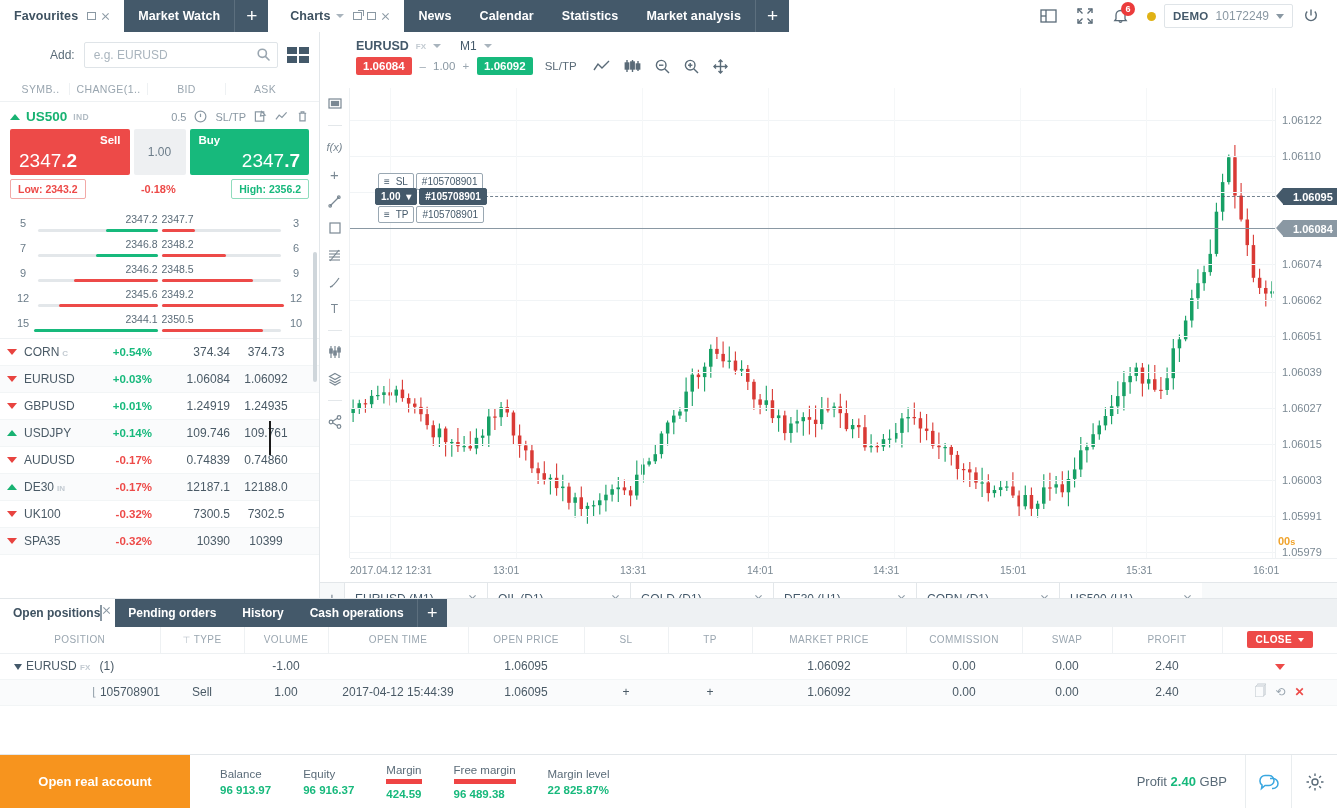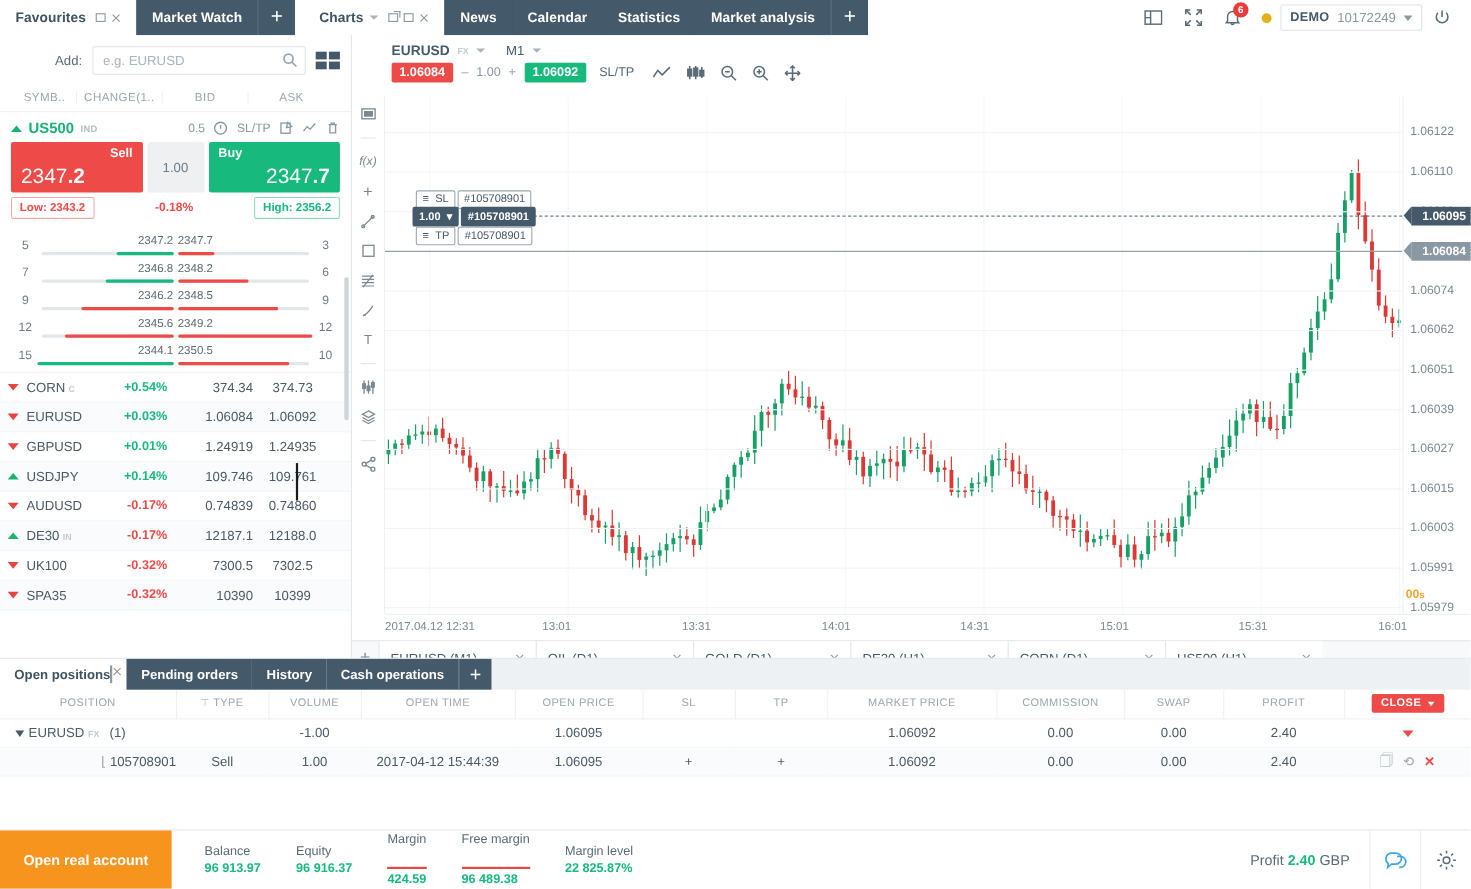--- a/index.html
+++ b/index.html
@@ -261,28 +261,28 @@
   .profit { color:#17b97c; }
   .grp-tri { display:inline-block;width:0;height:0;border-left:4px solid transparent;border-right:4px solid transparent;border-top:6px solid #44596a;margin-right:4px;vertical-align:middle; }
   .rowacts { display:flex;align-items:center;justify-content:center;gap:9px;color:#9aa6b0;font-size:12px; }
   .rowacts .xr { color:#ed4a48;font-weight:bold; }
   .red-tri { display:inline-block;width:0;height:0;border-left:5px solid transparent;border-right:5px solid transparent;border-top:6px solid #ed4a48; }
   .plusmini { color:#8a98a3;font-size:14px; }
 
   
   .statusbar { position:absolute; left:0; top:754px; width:1337px; height:54px; background:#fff; border-top:1px solid #e3e7ea; display:flex;align-items:stretch; }
   .openreal {
-    width:156px; background:#f7941e; color:#fff; font-size:13px; font-weight:bold;
+    width:190px; background:#f7941e; color:#fff; font-size:13px; font-weight:bold;
     display:flex;align-items:center;justify-content:center; cursor:pointer;
   }
   .metrics { display:flex;align-items:center;gap:0px;padding-left:14px; }
   .metric { padding:0 16px; }
   .metric .k { font-size:11.5px;color:#5a6b78; }
   .metric .v { font-size:11.5px;color:#17b97c;font-weight:bold;margin-top:4px; }
-  .metric.underline .k { border-bottom:2px solid #ef4444; padding-bottom:19px; }
+  .metric.underline .k { border-bottom:5px solid #ef4444; padding-bottom:3px; }
   .sb-right { margin-left:auto; display:flex;align-items:center; }
   .sb-profit { font-size:13px;color:#5a6b78;padding:0 18px; }
   .sb-profit b { color:#17b97c; }
   .sb-btn { width:46px;height:54px;display:flex;align-items:center;justify-content:center;border-left:1px solid #e9edef;cursor:pointer; }
 </style>
 </head>
 <body>
 
 <div class="app">
 

